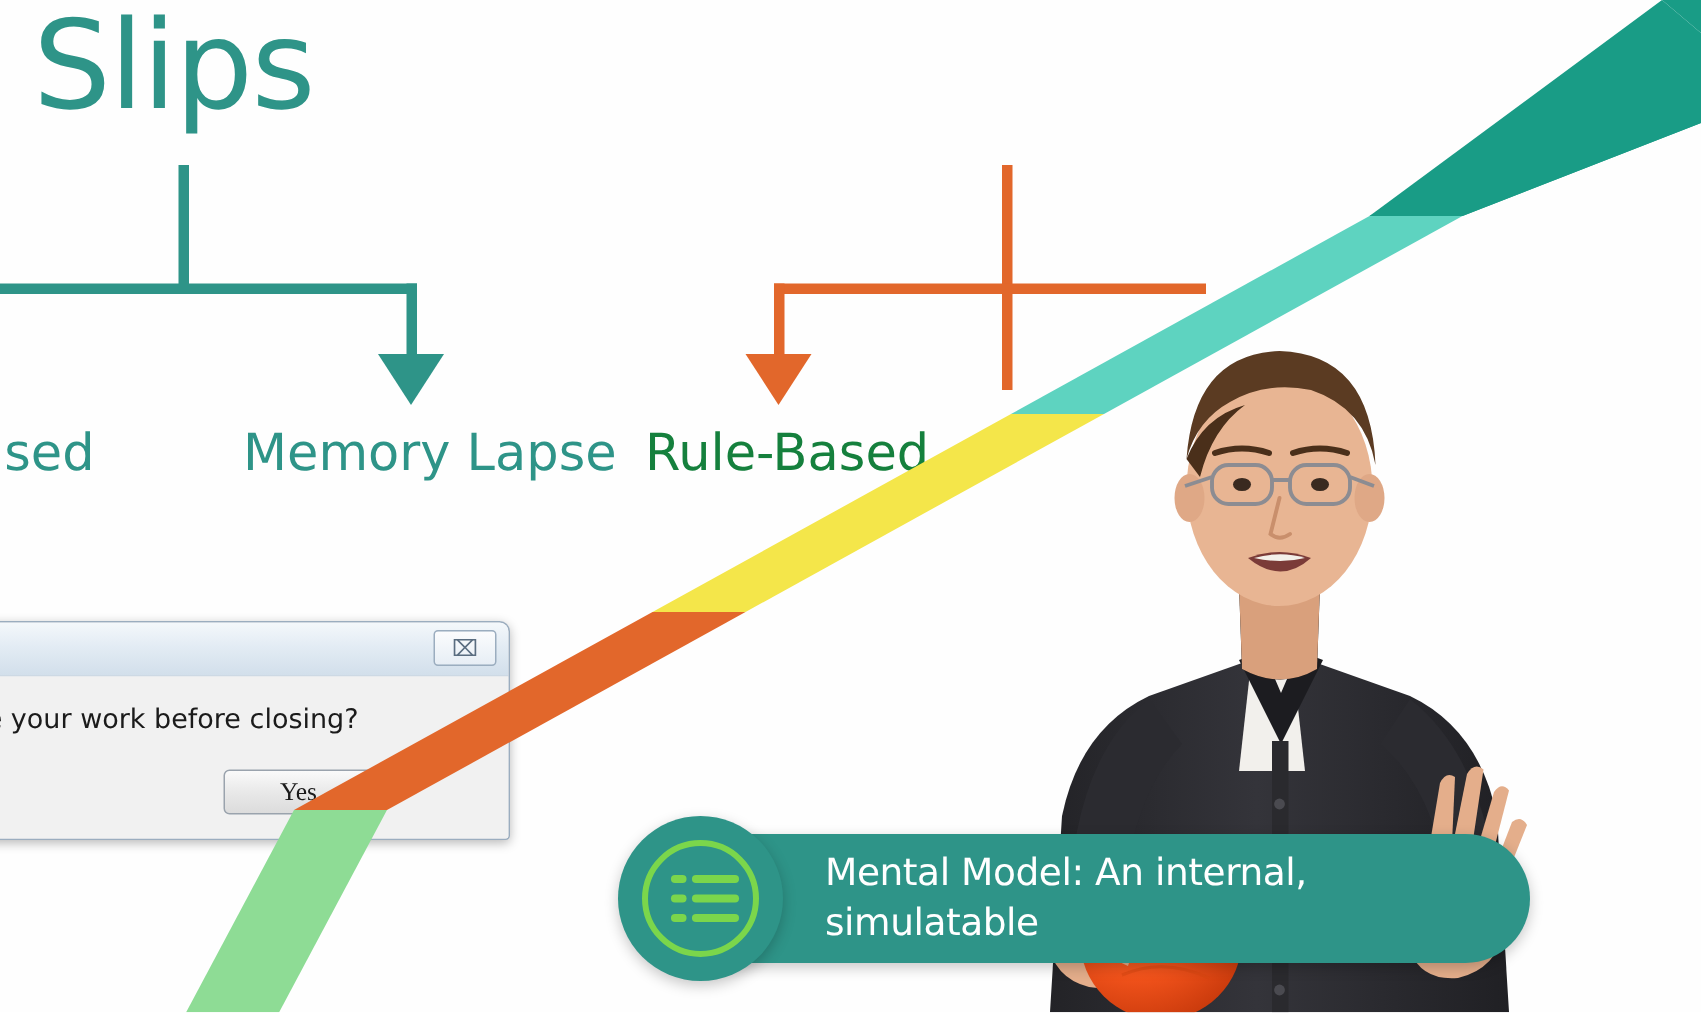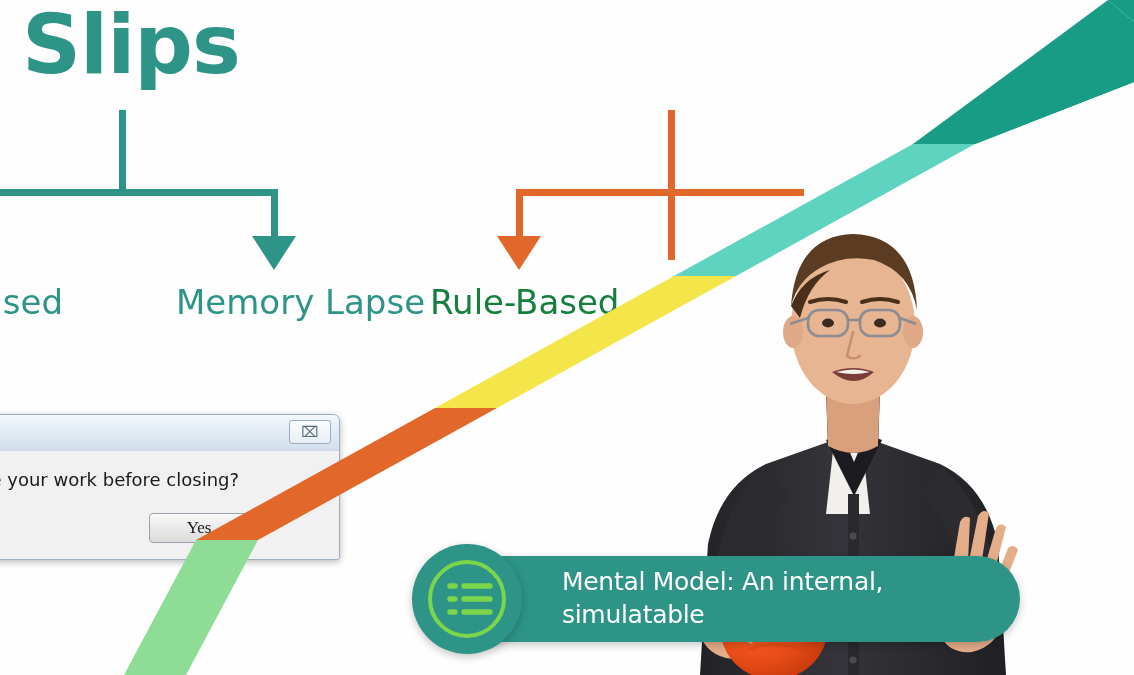--- a/index.html
+++ b/index.html
@@ -19,21 +19,21 @@
   
   .slide-bg {
     position:absolute; inset:0;
     background:#fefefe;
   }
 
   
   .heading {
     position:absolute;
     font-family:"DejaVu Sans", sans-serif;
-    font-weight:700;
+    font-weight:400;
     letter-spacing:-1px;
     white-space:nowrap;
     line-height:1;
   }
   #slips-heading {
     left:22px; top:4px;
     font-size:82px;
     color:#2E9488;
   }
   #mistakes-heading {
@@ -69,21 +69,21 @@
 
   
   .leaf {
     position:absolute;
     font-family:"DejaVu Sans", sans-serif;
     font-size:34px;
     white-space:nowrap;
     line-height:1;
   }
   #leaf-skill  { left:-18px; top:285px; color:#2E9488; }
-  #leaf-memory { left:176px; top:285px; color:#2E9488; }
+  #leaf-memory { left:162px; top:285px; color:#2E9488; }
   #leaf-rule   { left:430px; top:285px; color:#15803d; }
 
   
   #dialog {
     position:absolute;
     left:-120px; top:414px;
     width:460px; height:146px;
     background:#f0f0f0;
     border:1px solid #9badbf;
     border-radius:7px 7px 3px 3px;
@@ -142,21 +142,21 @@
   #caption {
     position:absolute;
     left:430px; top:556px;
     width:590px; height:86px;
     background:#2E9488;
     border-radius:43px;
     box-shadow:0 3px 9px rgba(0,0,0,.22);
   }
   #caption-text {
     position:absolute;
-    left:132px; top:9px;
+    left:120px; top:9px;
     width:450px;
     color:#ffffff;
     font-family:"DejaVu Sans", sans-serif;
     font-size:25px;
     line-height:33px;
     letter-spacing:-.3px;
   }
   #caption-badge {
     position:absolute;
     left:-18px; top:-12px;

